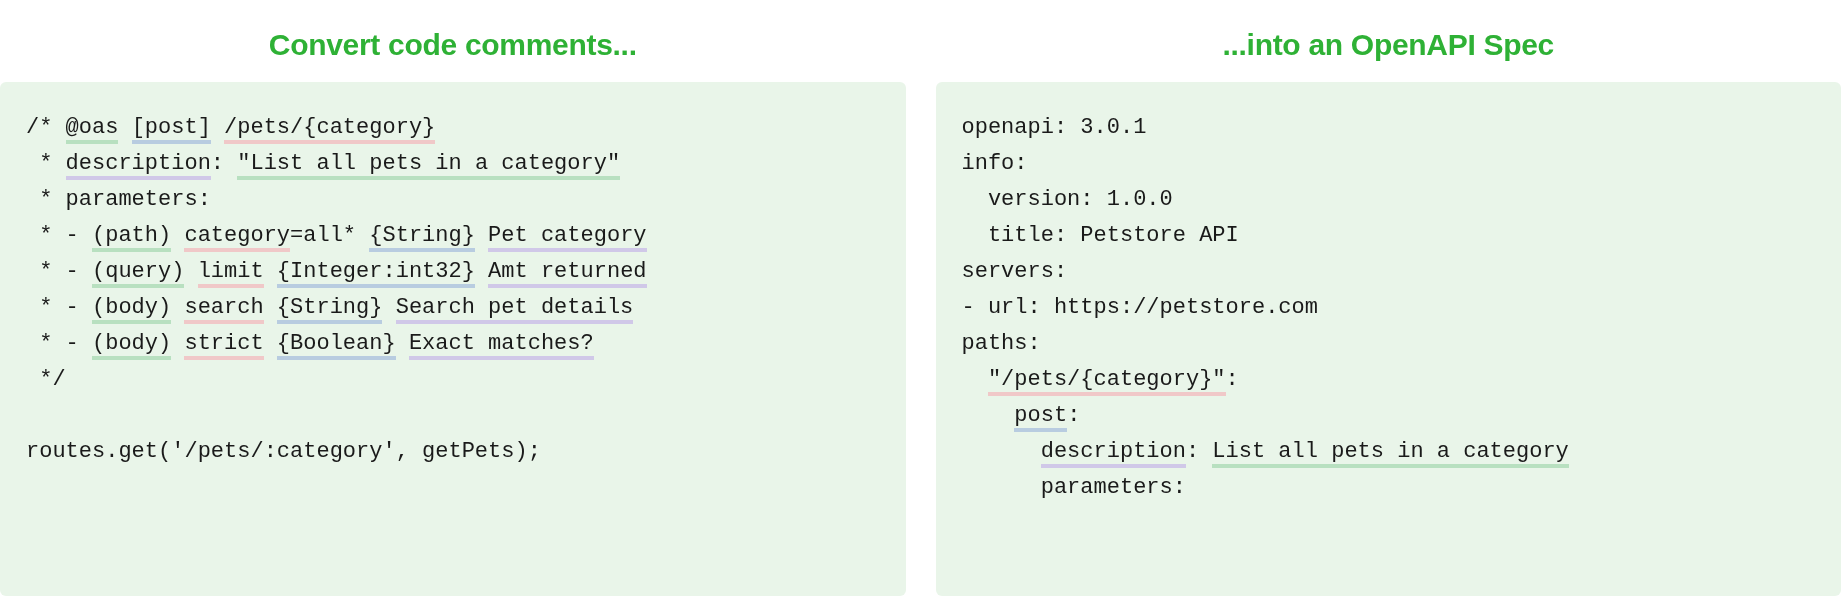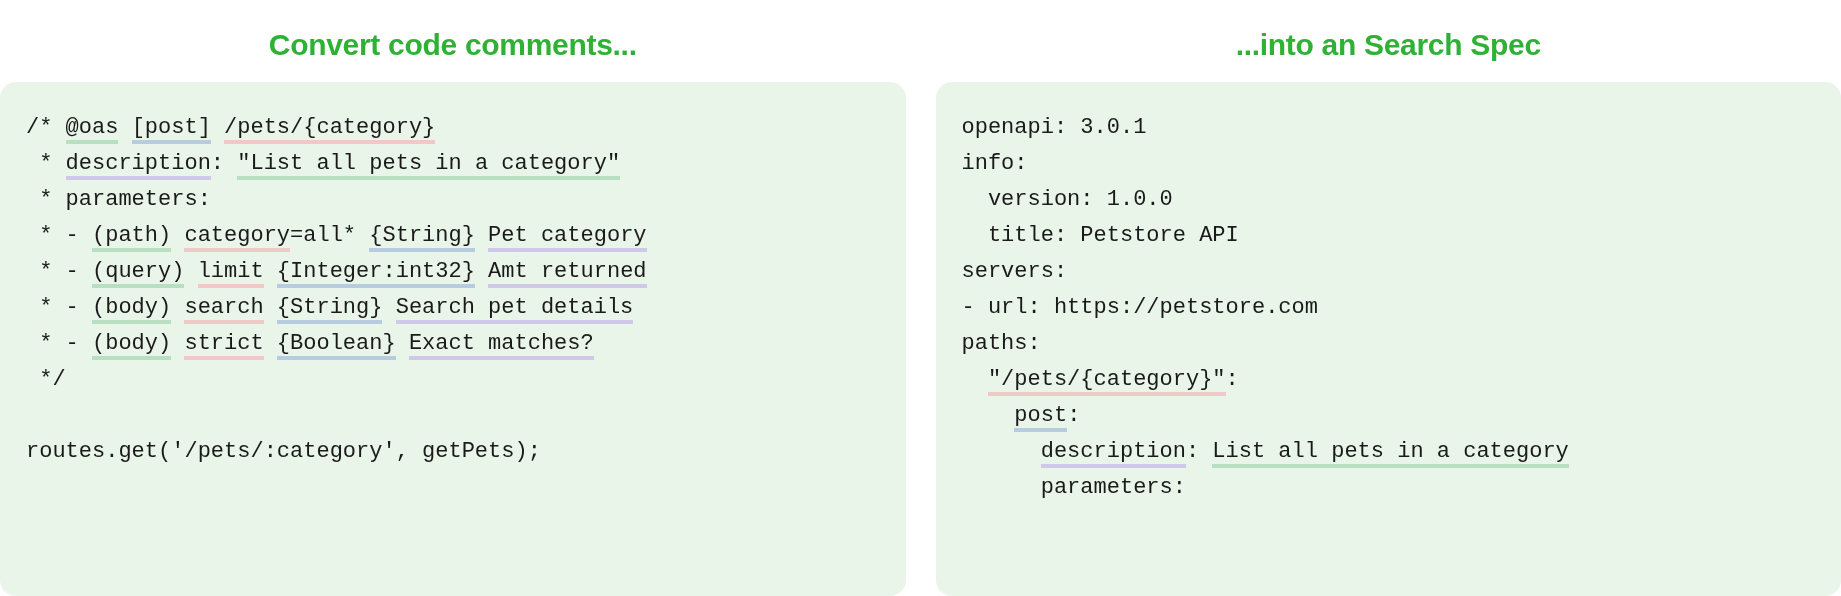--- a/index.html
+++ b/index.html
@@ -25,21 +25,21 @@
   .panel-title {
     color: #2eb135;
     font-weight: 700;
     font-size: 30px;
     text-align: center;
     padding: 28px 0 20px 0;
     letter-spacing: -0.3px;
   }
   .code-block {
     background: #e9f5e9;
-    border-radius: 16px;
+    border-radius: 6px;
     padding: 28px 26px;
     font-family: "SFMono-Regular", Consolas, "Liberation Mono", Menlo, monospace;
     font-size: 22px;
     line-height: 36px;
     color: #1a1a1a;
     flex: 1;
     overflow: hidden;
     white-space: pre;
   }
   .code-line {
@@ -60,17 +60,17 @@
 <body>
 
 <div class="container">
 
   <div class="panel">
     <div class="panel-title">Convert code comments...</div>
     <div class="code-block" id="left-code"><span class="code-line"><span>/* </span><span class="hl hl-green">@oas</span><span> </span><span class="hl hl-blue">[post]</span><span> </span><span class="hl hl-pink">/pets/{category}</span></span><span class="code-line"><span> * </span><span class="hl hl-purple">description</span><span>: </span><span class="hl hl-green">"List all pets in a category"</span></span><span class="code-line"><span> * parameters:</span></span><span class="code-line"><span> * - </span><span class="hl hl-green">(path)</span><span> </span><span class="hl hl-pink">category</span><span>=all* </span><span class="hl hl-blue">{String}</span><span> </span><span class="hl hl-purple">Pet category</span></span><span class="code-line"><span> * - </span><span class="hl hl-green">(query)</span><span> </span><span class="hl hl-pink">limit</span><span> </span><span class="hl hl-blue">{Integer:int32}</span><span> </span><span class="hl hl-purple">Amt returned</span></span><span class="code-line"><span> * - </span><span class="hl hl-green">(body)</span><span> </span><span class="hl hl-pink">search</span><span> </span><span class="hl hl-blue">{String}</span><span> </span><span class="hl hl-purple">Search pet details</span></span><span class="code-line"><span> * - </span><span class="hl hl-green">(body)</span><span> </span><span class="hl hl-pink">strict</span><span> </span><span class="hl hl-blue">{Boolean}</span><span> </span><span class="hl hl-purple">Exact matches?</span></span><span class="code-line"><span> */</span></span><span class="code-line">&nbsp;</span><span class="code-line"><span>routes.get('/pets/:category', getPets);</span></span></div>
   </div>
 
   <div class="panel">
-    <div class="panel-title">...into an Search Spec</div>
+    <div class="panel-title">...into an OpenAPI Spec</div>
     <div class="code-block" id="right-code"><span class="code-line"><span>openapi: 3.0.1</span></span><span class="code-line"><span>info:</span></span><span class="code-line"><span>  version: 1.0.0</span></span><span class="code-line"><span>  title: Petstore API</span></span><span class="code-line"><span>servers:</span></span><span class="code-line"><span>- url: https://petstore.com</span></span><span class="code-line"><span>paths:</span></span><span class="code-line"><span>  </span><span class="hl hl-pink">"/pets/{category}"</span><span>:</span></span><span class="code-line"><span>    </span><span class="hl hl-blue">post</span><span>:</span></span><span class="code-line"><span>      </span><span class="hl hl-purple">description</span><span>: </span><span class="hl hl-green">List all pets in a category</span></span><span class="code-line"><span>      parameters:</span></span></div>
   </div>
 
 </div>
 
 </body></html>

